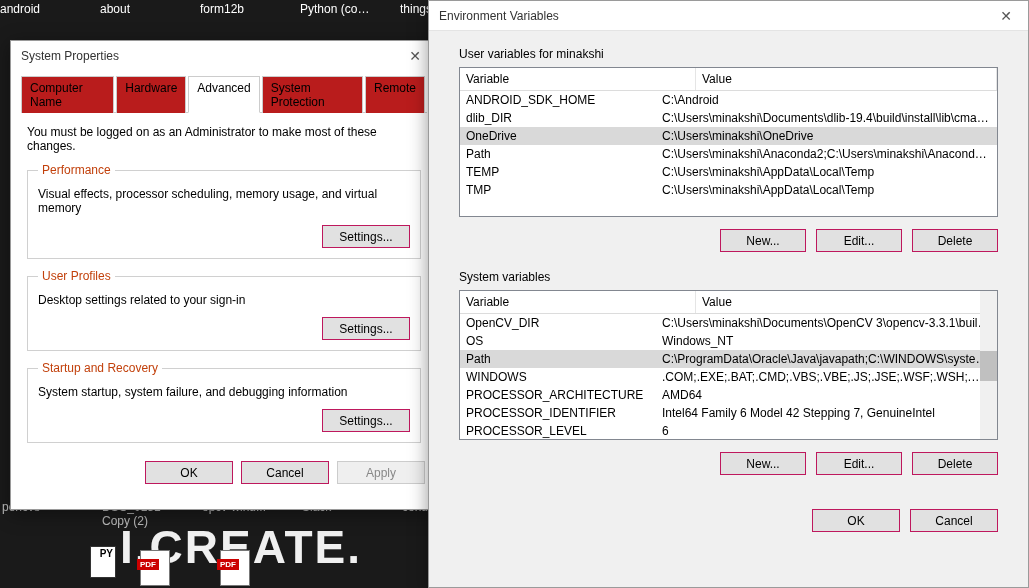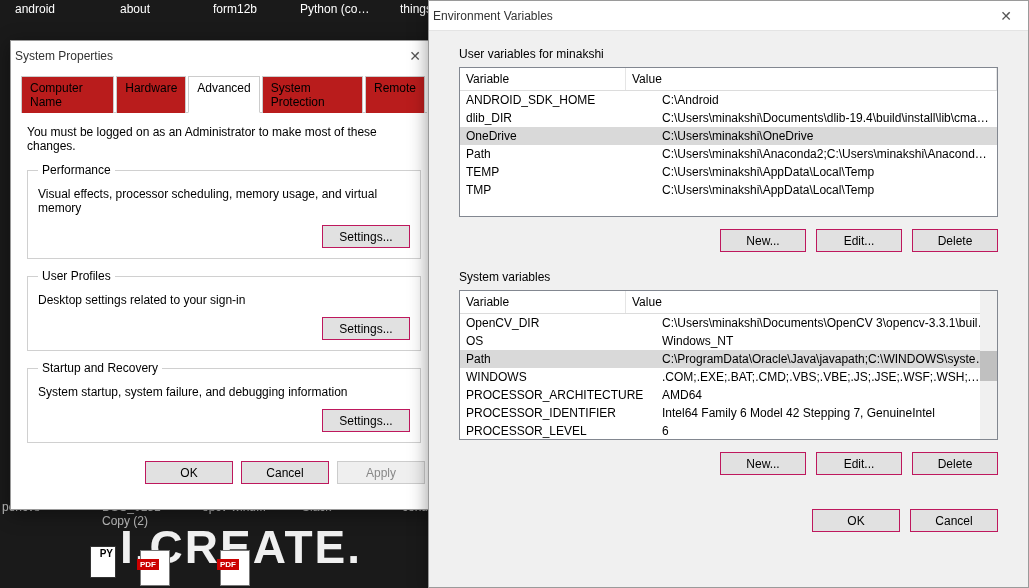--- a/index.html
+++ b/index.html
@@ -1,64 +1,64 @@
 <!DOCTYPE html>
 <html><head>
 <meta charset="utf-8">
 <style>
   * { box-sizing: border-box; margin: 0; padding: 0; font-family: "Segoe UI", Tahoma, sans-serif; font-size: 12px; }
   body { width: 1029px; height: 588px; background: #1a1a1a; position: relative; overflow: hidden; }
 
   
   .desktop-icons { position: absolute; top: 0; left: 0; right: 0; display: flex; padding: 2px 0; gap: 30px; }
-  .di { color: #fff; text-align: center; width: 70px; font-size: 11px; }
+  .di { color: #fff; text-align: left; width: 70px; font-size: 11px; }
   .di .lbl { display:block; white-space: nowrap; overflow:hidden; text-overflow: ellipsis; }
 
   
   .bg-lower { position:absolute; left:0; top:500px; color:#fff; font-size:11px; display:flex; gap:20px; padding-left:2px; opacity:.7;}
   .bg-lower span { display:inline-block; width:80px; }
 
   .bigtxt { position:absolute; left:120px; top:520px; color:#f0f0f0; font-size:46px; font-weight:700; letter-spacing:2px; font-family: Impact, sans-serif; }
 
   
   .window { position: absolute; background: #fff; border: 1px solid #9a9a9a; box-shadow: 0 4px 18px rgba(0,0,0,.4); }
-  .titlebar { height: 30px; display:flex; align-items:center; padding-left:4px; color:#333; font-size:12px; }
+  .titlebar { height: 30px; display:flex; align-items:center; padding-left:10px; color:#333; font-size:12px; }
   .titlebar .spacer { flex:1; }
   .titlebar .closex { width: 44px; height: 30px; display:flex; align-items:center; justify-content:center; font-size:14px; color:#555; cursor:pointer;}
 
   
   #sysprop { left: 10px; top: 40px; width: 428px; height: 470px; }
   .tabs { display:flex; border-bottom:1px solid #ccc; margin: 4px 10px 0 10px; }
   .tab { padding: 4px 8px; border:1px solid #ccc; border-bottom:none; background:#b91c1c; margin-right:2px; cursor:pointer; position:relative; top:1px; }
   .tab.active { background:#fff; border-bottom:1px solid #fff; }
 
   .sp-body { padding: 12px 16px 8px 16px; }
   .admin-note { margin-bottom: 10px; }
 
   fieldset.groupbox { border:1px solid #d0d0d0; padding: 8px 10px 10px 10px; margin-bottom: 10px; }
-  fieldset.groupbox legend { padding: 0 4px; color:#000000; }
+  fieldset.groupbox legend { padding: 0 4px; color:#c2410c; }
   .groupbox .desc { margin: 2px 0 10px 0; color:#000; }
   .btnrow { text-align:right; }
   button.winbtn { min-width: 88px; height: 23px; background:#e1e1e1; border:1px solid #be185d; padding: 0 8px; cursor:pointer; }
   button.winbtn:disabled { color:#888; background:#efefef; border-color:#ccc; cursor:default;}
 
   .envbtn-row { text-align:right; margin: 2px 0 14px 0; }
 
   .dlg-btns { display:flex; justify-content:flex-end; gap:8px; padding: 0 12px 10px 0; }
 
   
   #envvar { left: 428px; top: 0; width: 601px; height: 588px; background:#f0f0f0;}
   #envvar .titlebar { background:#fff; border-bottom:1px solid #e4e4e4;}
   .ev-body { padding: 16px 30px 10px 30px; }
   .section-label { margin-bottom: 6px; color:#000; }
   .listview { background:#fff; border:1px solid #828790; height: 150px; overflow:hidden; position:relative;}
   .listview.sys { height: 150px; }
   .lv-header { display:flex; border-bottom:1px solid #dcdcdc; background:#fff; }
   .lv-header .col { padding: 4px 6px; border-right:1px solid #e5e5e5; }
-  .col.var { width: 166px; }
+  .col.var { width: 236px; }
   .col.val { flex:1; }
   .lv-rows { overflow-y:auto; height: calc(100% - 24px);}
   .lv-row { display:flex; padding: 1px 0; cursor:default;}
   .lv-row .cell { padding: 1px 6px; white-space:nowrap; overflow:hidden; text-overflow:ellipsis; }
   .lv-row .cell.var { width:196px; }
   .lv-row .cell.val { flex:1; }
   .lv-row.selected { background:#d9d9d9; }
 
   .lv-btns { display:flex; justify-content:flex-end; gap:10px; margin: 12px 0 18px 0; }
   .lv-btns button.winbtn { min-width:86px; }

